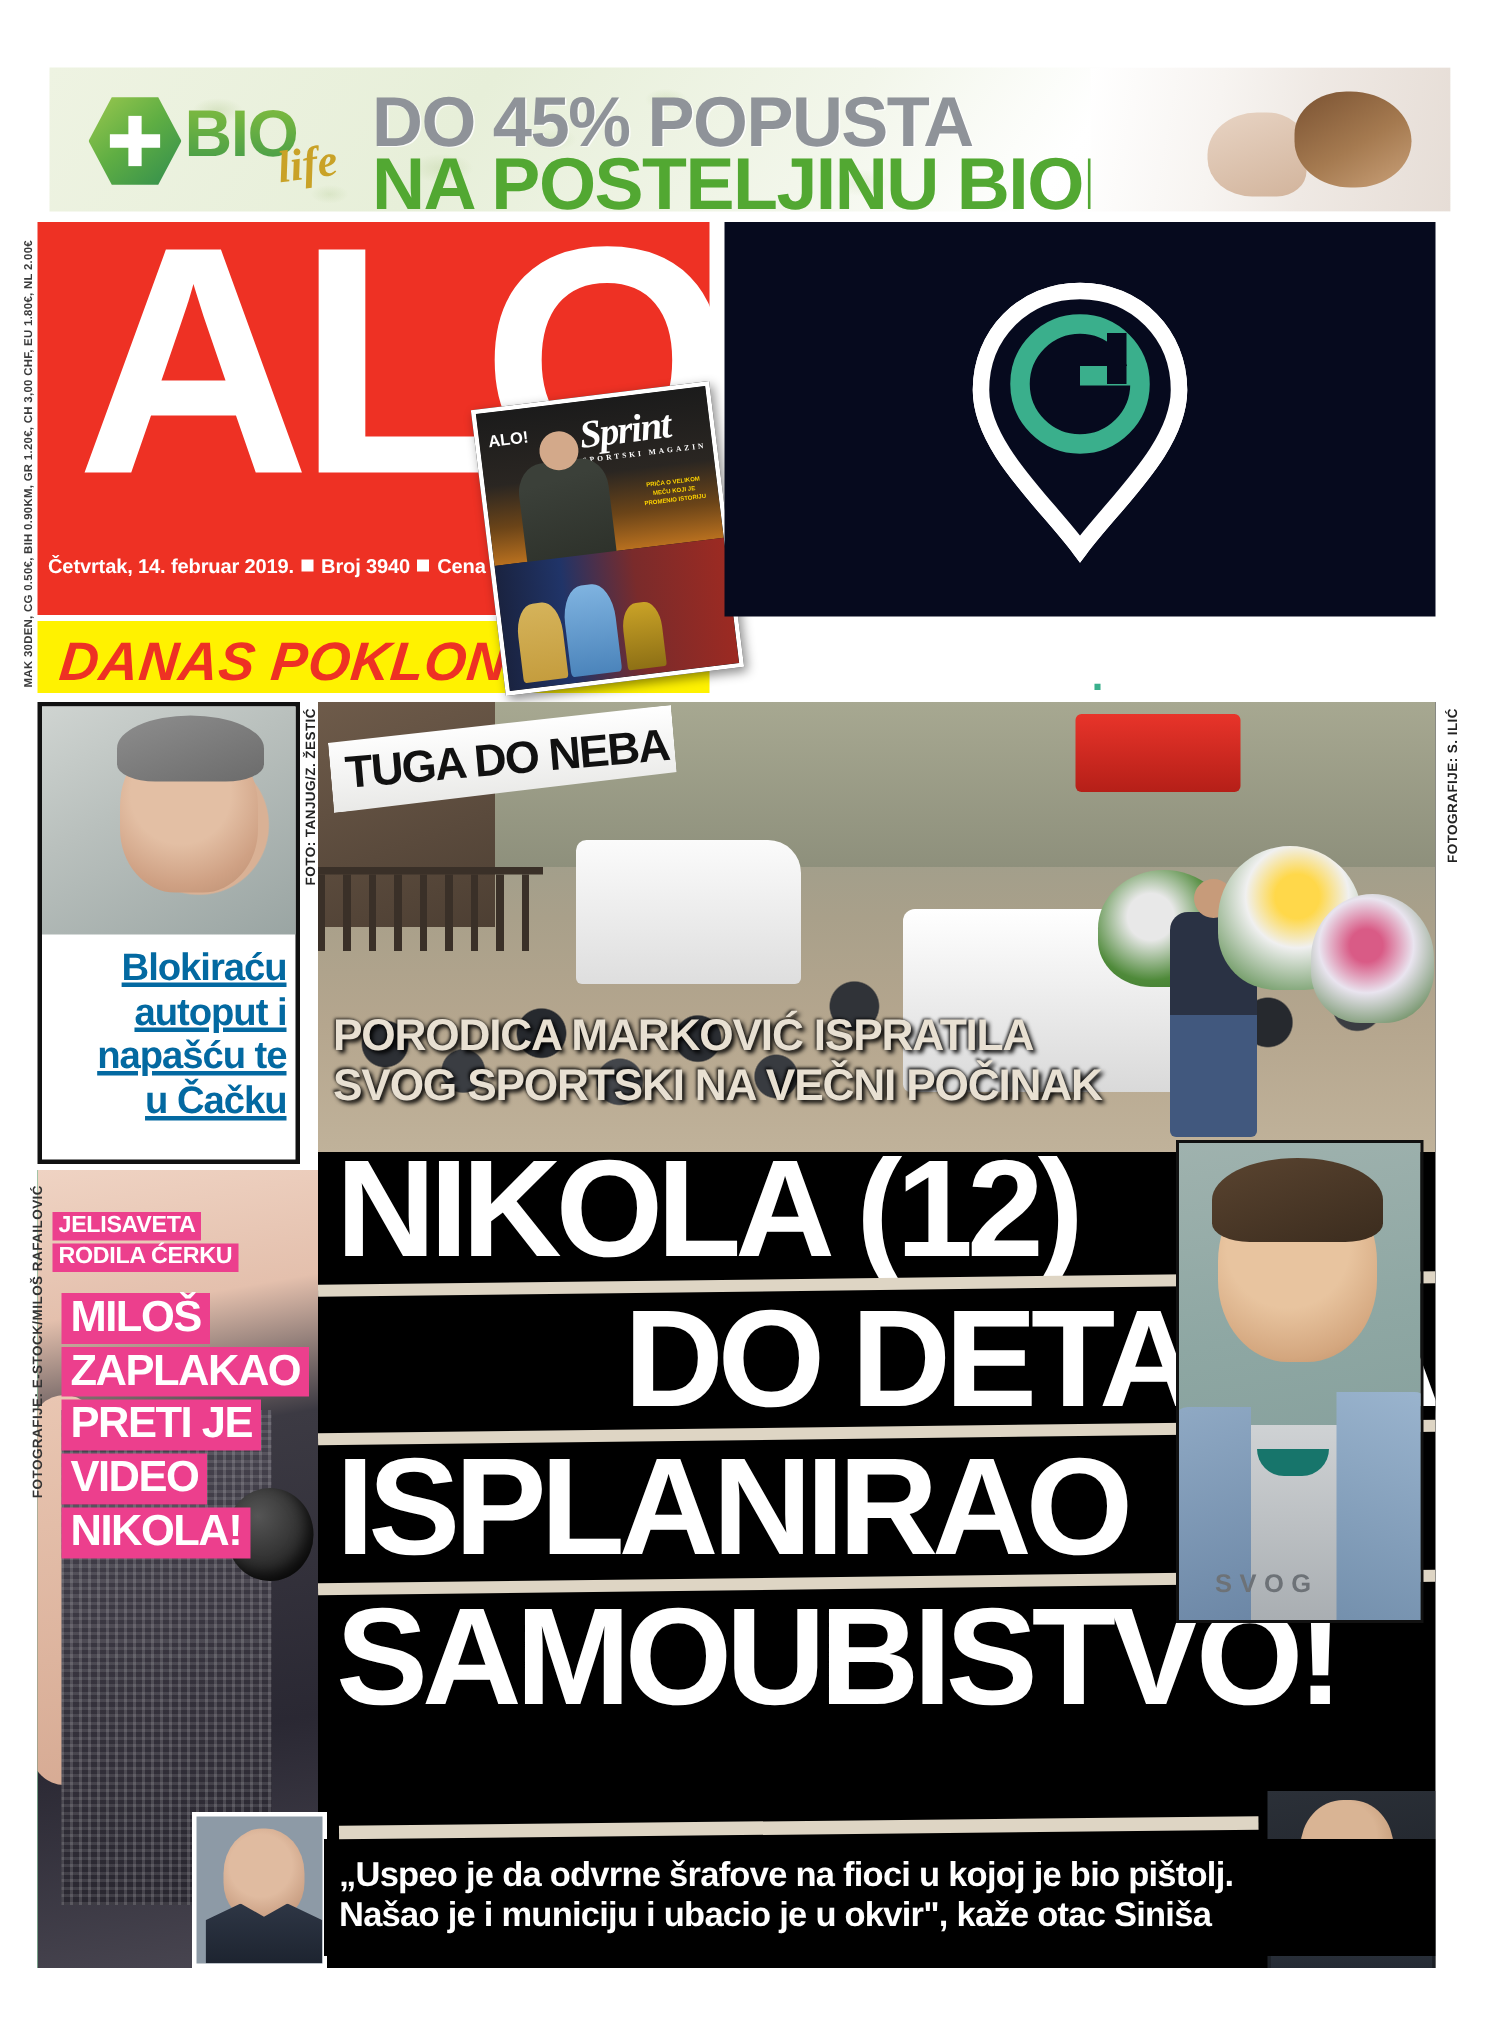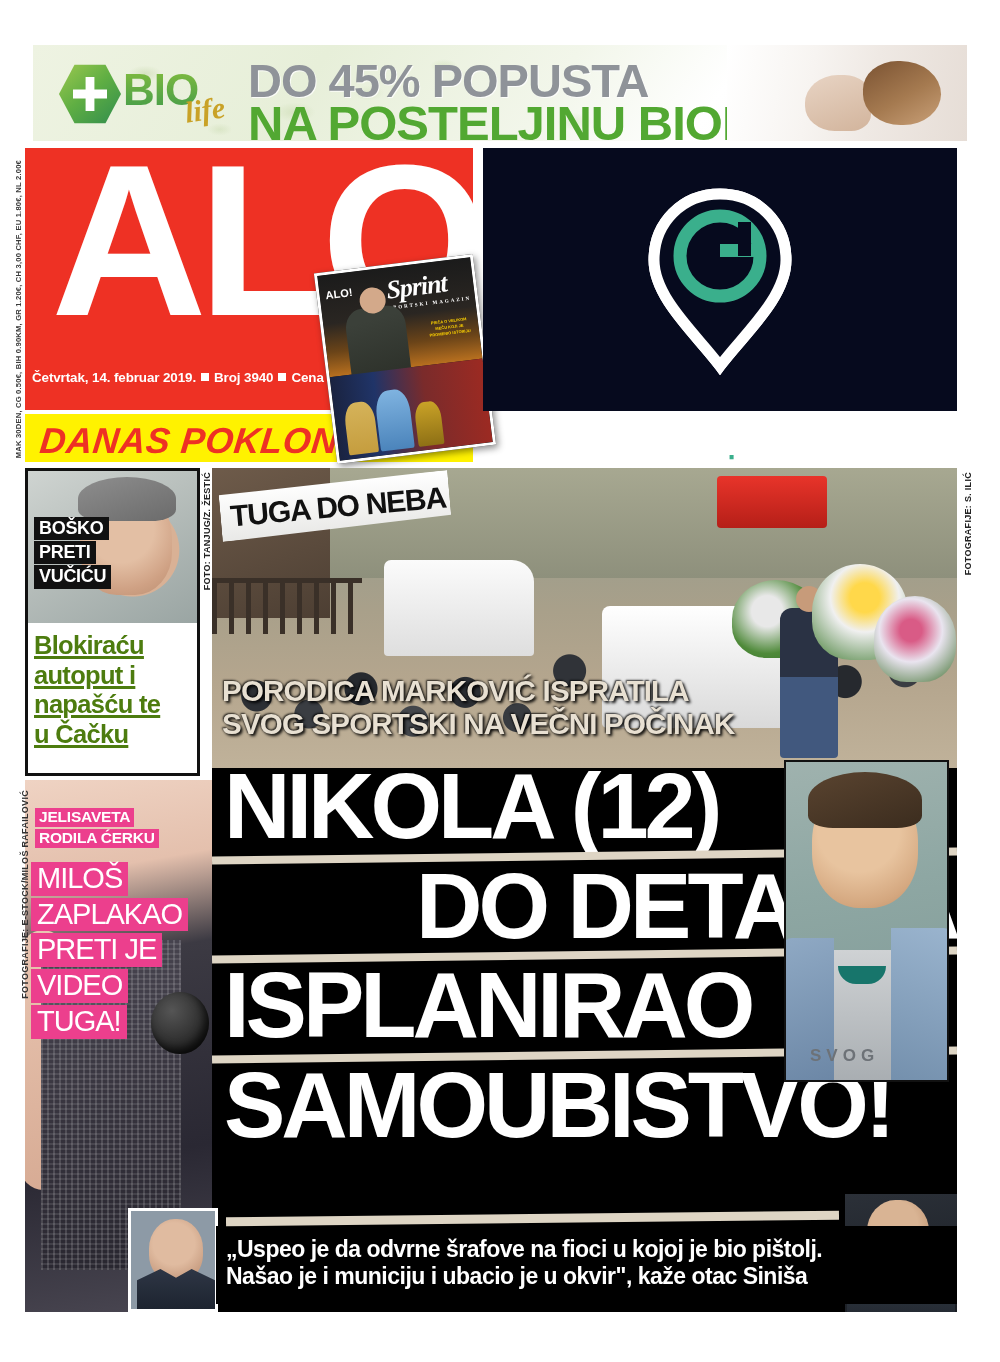--- a/index.html
+++ b/index.html
@@ -198,21 +198,21 @@
     z-index:2;
   }
   .bosko-kicker {
     position:absolute; left:6px; top:46px; z-index:5;
     font-size:18px; font-weight:bold; color:#fff; line-height:1.18;
     font-family:"Liberation Sans", sans-serif; letter-spacing:-.3px;
   }
   .bosko-kicker span{ background:#111; padding:1px 5px; display:inline-block; margin-bottom:1px;}
   .bosko-head {
     position:absolute; left:0; right:0; top:158px; padding:2px 6px;
-    text-align:left; font-size:25.5px; font-weight:bold; color:#4d7c0f;
+    text-align:right; font-size:25.5px; font-weight:bold; color:#0369a1;
     line-height:1.16; font-family:"Liberation Sans", sans-serif; letter-spacing:-.7px;
   }
   .bosko-head u { text-decoration-thickness:3px; text-underline-offset:2px; }
   .credit-tanjug {
     position:absolute; left:202px; top:472px;
     transform-origin:left top; transform:rotate(-90deg) translateX(-100%);
     white-space:nowrap; font-size:9px; font-weight:bold; color:#222;
     font-family:"Liberation Sans", sans-serif; letter-spacing:.3px;
   }
 
@@ -242,22 +242,22 @@
     border-radius:50%; background:radial-gradient(circle at 36% 30%,#555,#111);
     box-shadow:inset -4px -5px 9px rgba(0,0,0,.7);
   }
   .jeli-kicker {
     position:absolute; left:10px; top:28px; z-index:6;
     font-size:15.5px; font-weight:bold; color:#fff; line-height:1.22;
     font-family:"Liberation Sans", sans-serif; letter-spacing:-.2px;
   }
   .jeli-kicker span{ background:#ec3f8d; padding:0 4px; display:inline-block; margin-bottom:2px;}
   .jeli-head {
-    position:absolute; left:6px; top:82px; z-index:6; width:150px;
-    font-size:29px; font-weight:normal; color:#fff; line-height:1.06;
+    position:absolute; left:16px; top:82px; z-index:6; width:150px;
+    font-size:29px; font-weight:bold; color:#fff; line-height:1.06;
     font-family:"Liberation Sans", sans-serif; letter-spacing:-1px;
   }
   .jeli-head span{ background:#ec3f8d; padding:1px 6px 2px 6px; display:inline-block; margin-bottom:2px;}
   .milos-inset {
     position:absolute; left:128px; top:1208px; width:90px; height:104px;
     border:3px solid #fff; background:#8d9aa6; overflow:hidden; z-index:7;
   }
   .milos-inset:before{
     content:""; position:absolute; left:18px; top:8px; width:54px; height:62px;
     border-radius:48% 48% 42% 42%;
@@ -499,25 +499,20 @@
       <rect x="74" y="58" width="42" height="13" fill="#3aaf8c"></rect>
       <rect x="92" y="36" width="13" height="34" fill="#060a1e"></rect>
       <path d="M74 8 C36 8 8 37 8 74 C8 112 50 148 74 180 C98 148 140 112 140 74 C140 37 112 8 74 8 Z" fill="none" stroke="#ffffff" stroke-width="11"></path>
     </svg>
     <div class="cg-word"><span>CAR</span><span class="colon">:</span><span>GO</span></div>
     <div class="cg-tag"><span>Deo tvoje </span><span class="accent">porodice!</span></div>
   </div>
 
   <div class="bosko-box">
     <div class="bosko-photo"></div>
-    <div class="bosko-kicker">
-      <span>BOŠKO</span><br>
-      <span>PRETI</span><br>
-      <span>VUČIĆU</span>
-    </div>
     <div class="bosko-head">
       <u>Blokiraću</u><br>
       <u>autoput i</u><br>
       <u>napašću te</u><br>
       <u>u Čačku</u>
     </div>
   </div>
   <div class="credit-tanjug">FOTO: TANJUG/Z. ŽESTIĆ</div>
 
   <div class="jeli-box">
@@ -528,21 +523,21 @@
     </div>
     <div class="jeli-kicker">
       <span>JELISAVETA</span><br>
       <span>RODILA ĆERKU</span>
     </div>
     <div class="jeli-head">
       <span>MILOŠ</span><br>
       <span>ZAPLAKAO</span><br>
       <span>PRETI JE</span><br>
       <span>VIDEO</span><br>
-      <span>TUGA!</span>
+      <span>NIKOLA!</span>
     </div>
   </div>
   <div class="milos-inset"></div>
   <div class="credit-estock">FOTOGRAFIJE: E-STOCK/MILOŠ RAFAILOVIĆ</div>
 
   <div class="main-story">
 
     <div class="funeral-photo">
       <div class="fp-hill"></div>
       <div class="fp-build"></div>

